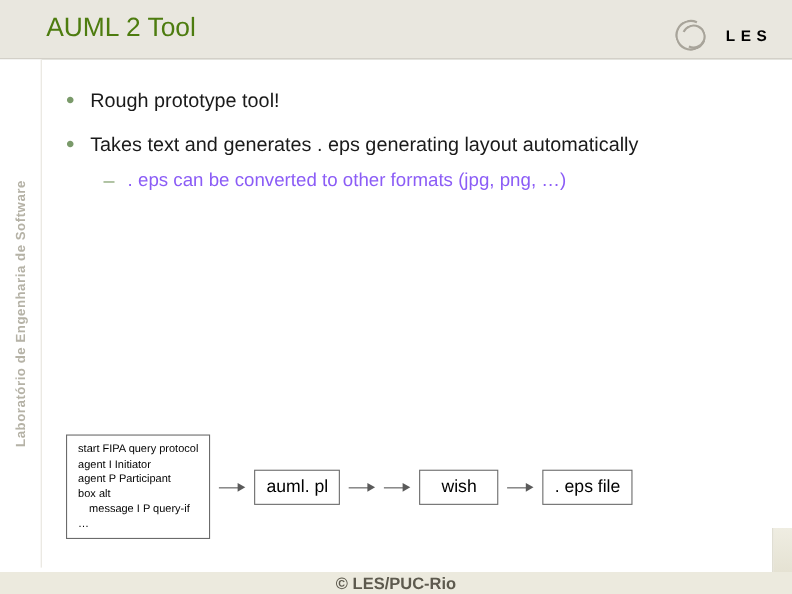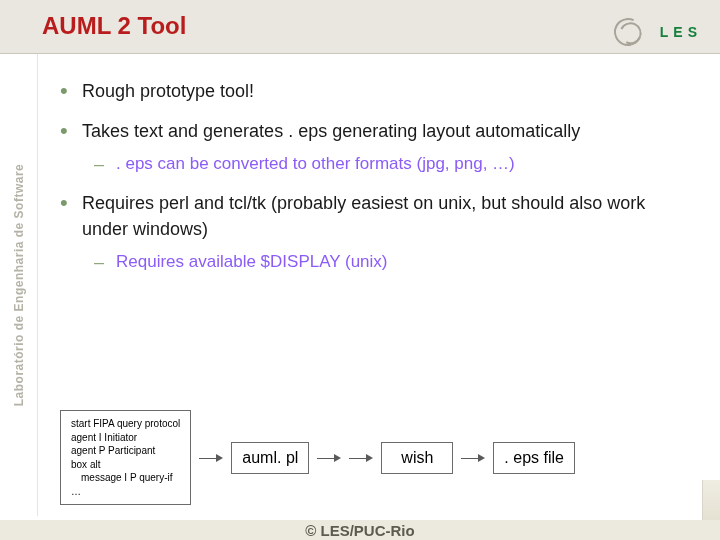--- a/index.html
+++ b/index.html
@@ -7,35 +7,35 @@
   .slide { position: relative; width: 720px; height: 540px; background: #fff; }
 
   
   .header {
     position: absolute; left: 0; right: 0; top: 0; height: 54px;
     background: #e9e7df;
     border-bottom: 1px solid #c9c7be;
   }
   .title {
     position: absolute; left: 42px; top: 12px;
-    font-size: 24px; font-weight: bold; color: #b91c1c;
+    font-size: 24px; font-weight: normal; color: #4d7c0f;
     font-family: Verdana, Arial, sans-serif;
   }
 
   
   .logo { position: absolute; right: 18px; top: 18px; display: flex; align-items: center; gap: 4px; }
   .logo-swirl {
     width: 28px; height: 28px; border: 2px solid #a8a49a; border-right-color: transparent;
     border-radius: 50%; display: inline-block; position: relative; transform: rotate(-20deg);
   }
   .logo-swirl::after {
     content: ""; position: absolute; width: 18px; height: 18px; border: 2px solid #a8a49a;
     border-left-color: transparent; border-radius: 50%; top: 3px; left: 3px;
   }
-  .logo-text { font-size: 14px; font-weight: bold; letter-spacing: 5px; color: #15803d; margin-left: 14px; }
+  .logo-text { font-size: 14px; font-weight: bold; letter-spacing: 5px; color: #000000; margin-left: 14px; }
 
   
   .leftband {
     position: absolute; left: 0; top: 54px; bottom: 24px; width: 38px;
     background: #fff; border-right: 1px solid #e6e4dc;
   }
   .leftband .vlabel {
     position: absolute; left: 50%; top: 50%;
     transform: translate(-50%, -50%) rotate(-90deg);
     transform-origin: center;
@@ -59,21 +59,21 @@
   ul.sub > li {
     position: relative; padding-left: 22px; font-size: 17px; color: #8b5cf6;
     margin-bottom: 10px; line-height: 1.4;
   }
   ul.sub > li::before {
     content: "–"; position: absolute; left: 0; top: 0; color: #8da87a; font-size: 18px;
   }
 
   
   .pipeline {
-    position: absolute; left: 60px; right: 30px; top: 410px;
+    position: absolute; left: 60px; right: 30px; top: 395px;
     display: flex; align-items: center; gap: 8px;
   }
   .pbox {
     border: 1px solid #6b6b6b; background: #fff;
     display: flex; align-items: center; justify-content: center;
     font-size: 16px; font-family: Verdana, Arial, sans-serif; text-align: center;
     padding: 6px 10px;
   }
   .pbox.code {
     font-size: 10px; font-family: Arial, sans-serif; text-align: left;
@@ -129,28 +129,20 @@
         <span>Rough prototype tool!</span>
       </li>
       <li>
         <span>Takes text and generates . eps generating layout automatically</span>
         <ul class="sub">
           <li>
             <span>. eps can be converted to other formats (jpg, png, …)</span>
           </li>
         </ul>
       </li>
-      <li>
-        <span>Requires perl and tcl/tk (probably easiest on unix, but should also work under windows)</span>
-        <ul class="sub">
-          <li>
-            <span>Requires available $DISPLAY (unix)</span>
-          </li>
-        </ul>
-      </li>
     </ul>
   </div>
 
   <div class="pipeline">
     <div class="pbox code">
       <div>start FIPA query protocol</div>
       <div>agent I Initiator</div>
       <div>agent P Participant</div>
       <div>box alt</div>
       <div class="indent">message I P query-if</div>

